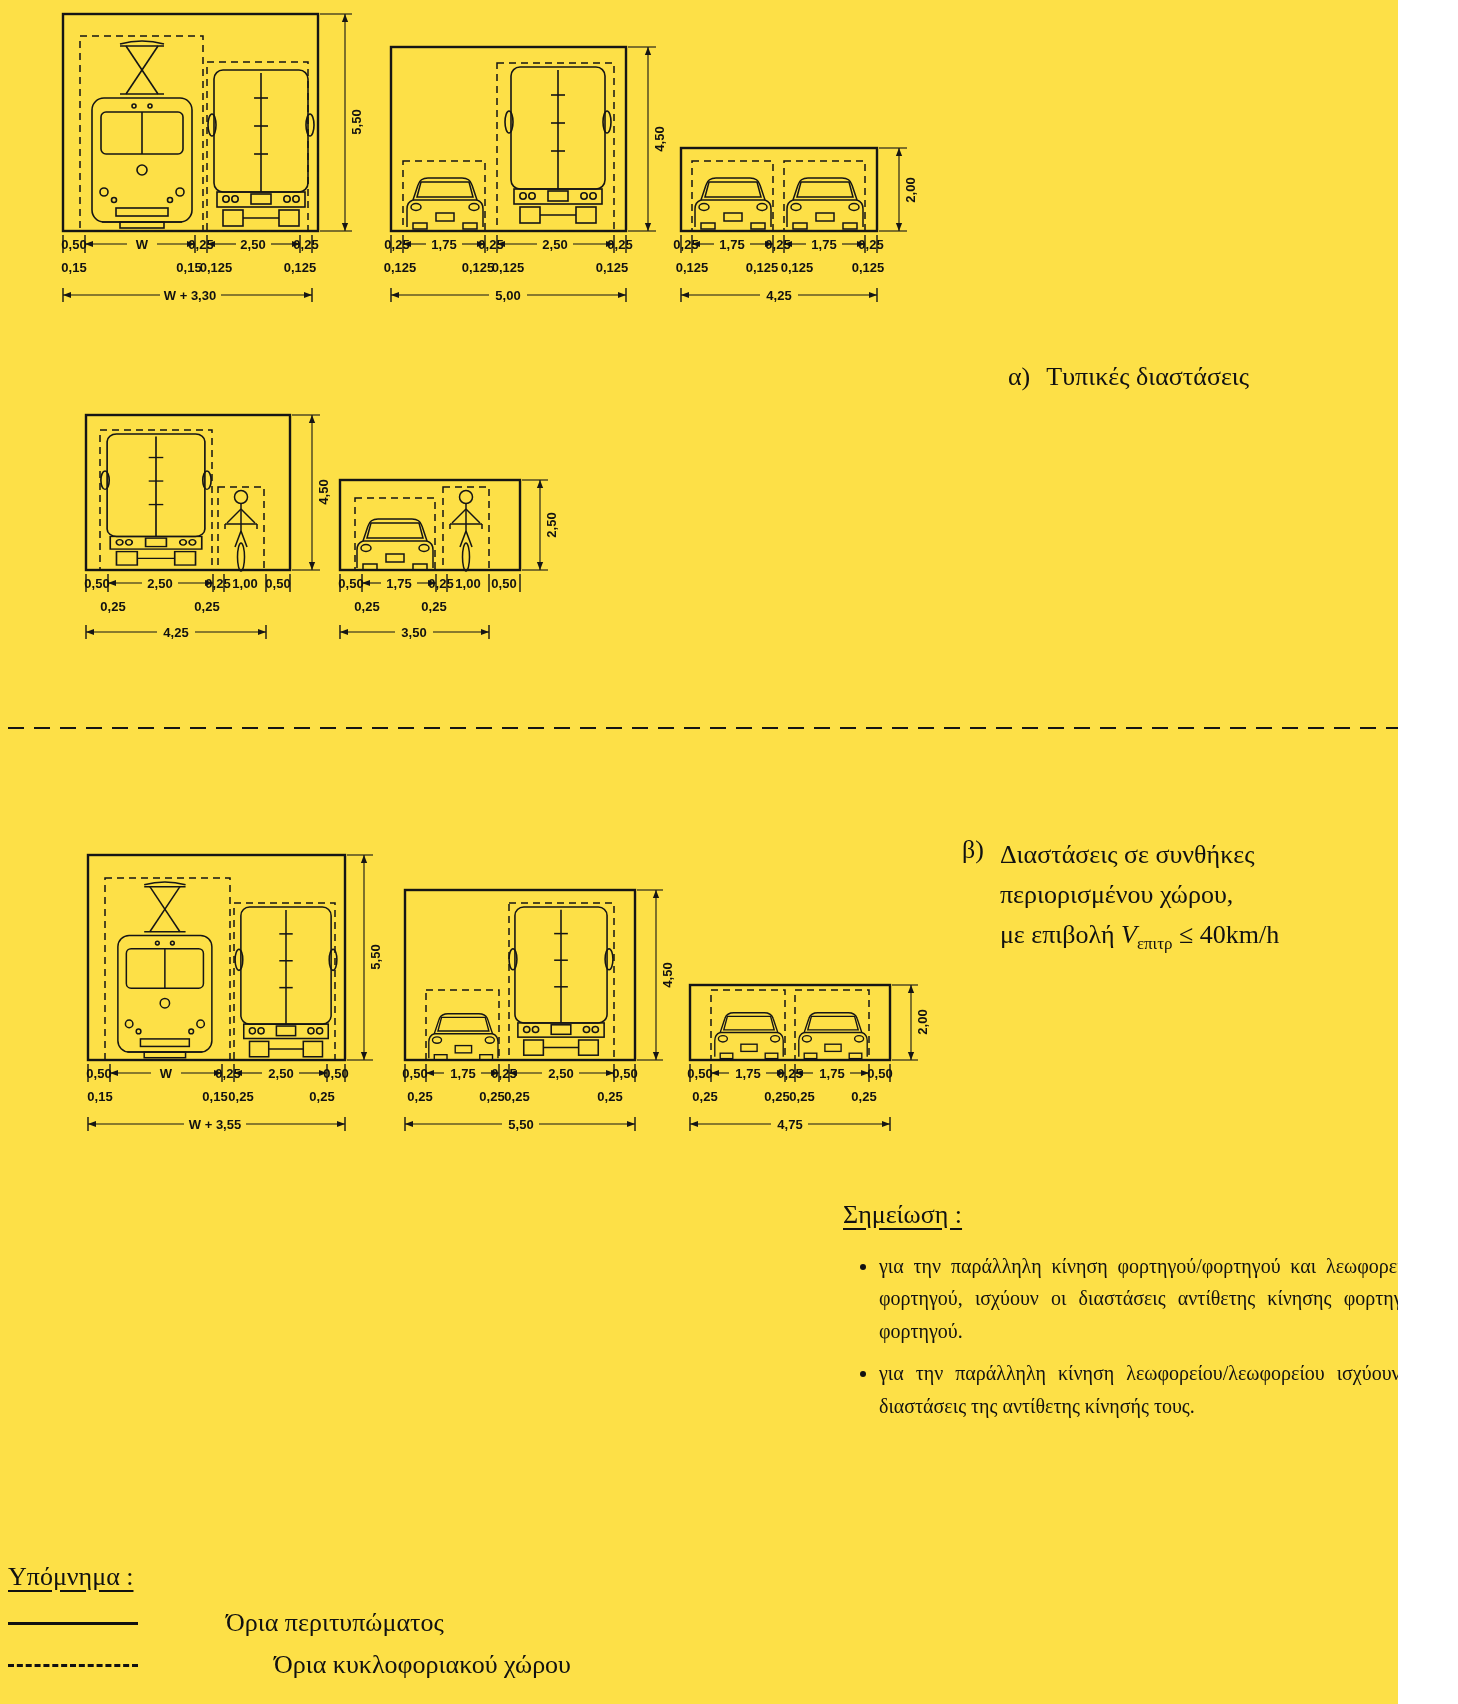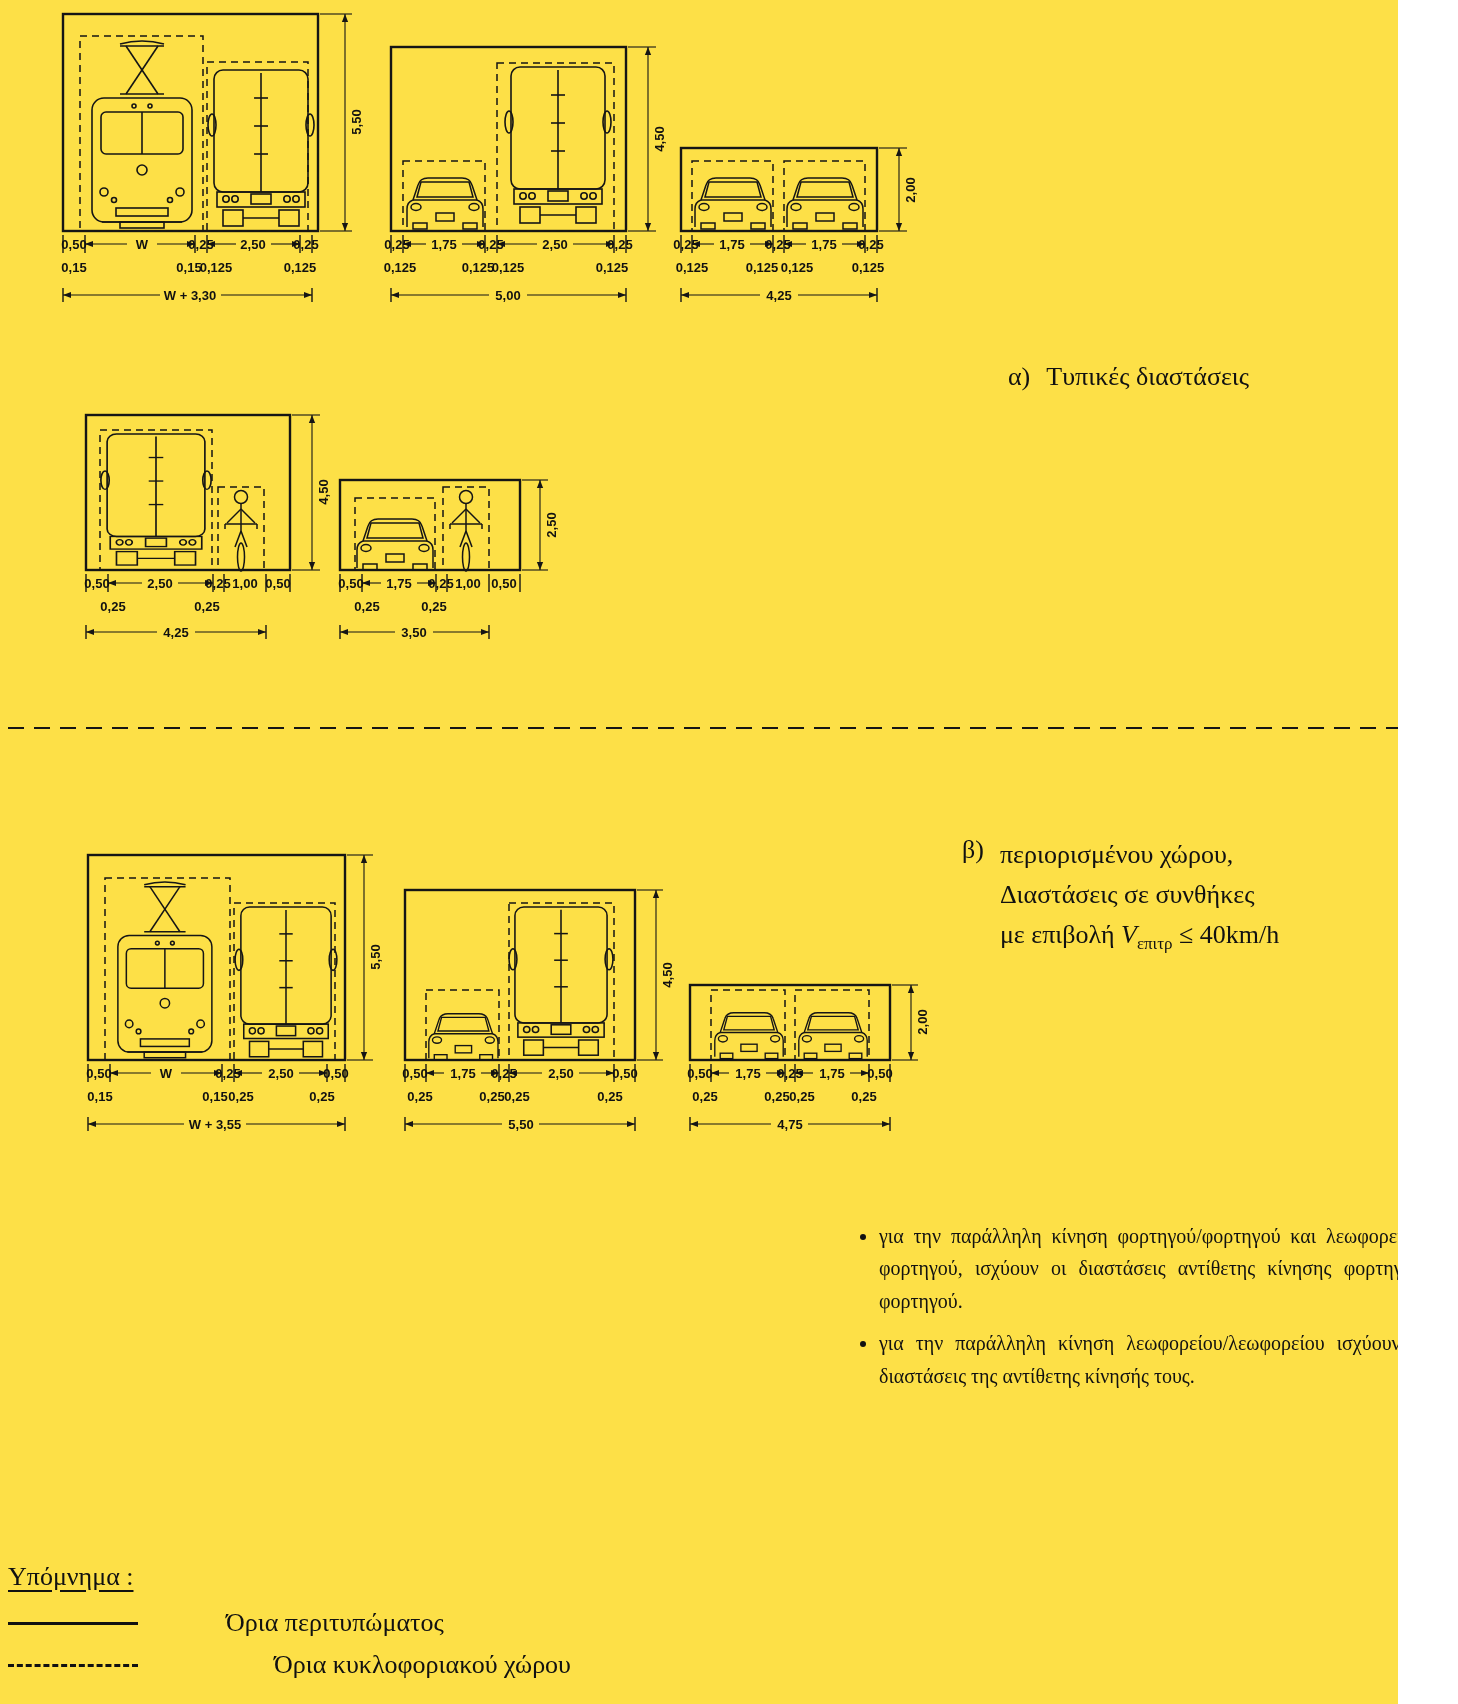--- a/index.html
+++ b/index.html
@@ -412,28 +412,29 @@
 </svg>
 
   <div class="heading" style="left:1008px;top:362px">
     <span>α)</span><span class="hsp">Τυπικές διαστάσεις</span>
   </div>
 
   <div class="heading" style="left:962px;top:835px">
     <div class="b-wrap">
       <span class="b-label">β)</span>
       <span class="b-lines">
+        <span class="b-line">Διαστάσεις σε συνθήκες</span>
         <span class="b-line">περιορισμένου χώρου,</span>
-        <span class="b-line">Διαστάσεις σε συνθήκες</span>
         <span class="b-line3"><span>με επιβολή </span><i class="vvar">V</i><sub>επιτρ</sub><span> ≤ 40km/h</span></span>
       </span>
     </div>
   </div>
 
   <div class="note" style="left:843px;top:1200px;width:585px">
+    <div class="u-title">Σημείωση :</div>
     <ul class="note-list">
       <li><span>για την παράλληλη κίνηση φορτηγού/φορτηγού και λεωφορείου/φορτηγού, ισχύουν οι διαστάσεις αντίθετης κίνησης φορτηγού/φορτηγού.</span></li>
       <li><span>για την παράλληλη κίνηση λεωφορείου/λεωφορείου ισχύουν οι διαστάσεις της αντίθετης κίνησής τους.</span></li>
     </ul>
   </div>
 
   <div class="legend" style="left:8px;top:1562px">
     <div class="u-title">Υπόμνημα :</div>
     <div class="legend-row">
       <span class="sample solid"></span>

